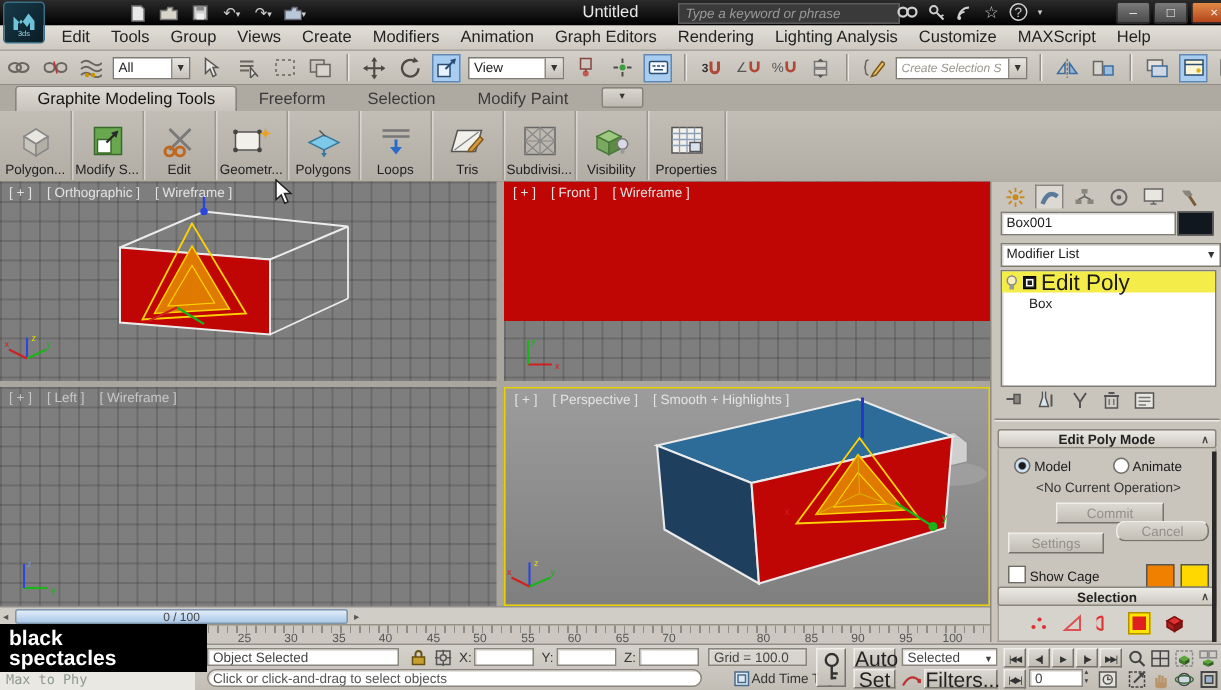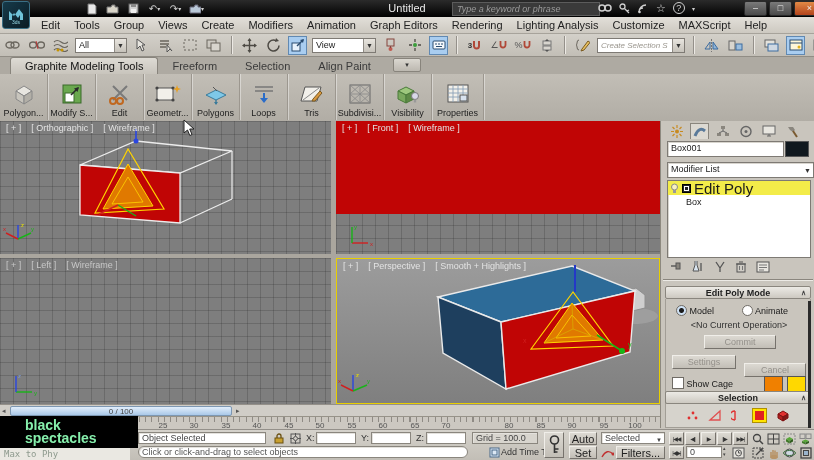--- a/index.html
+++ b/index.html
@@ -80,28 +80,28 @@
   .ruler{left:0;top:416px;width:660px;height:14px;background:#ccc8c1;border-top:1px solid #979389;box-sizing:border-box;}
   .ruler .ticks{position:absolute;left:0;top:0;width:660px;height:5px;
         background:repeating-linear-gradient(90deg,#8f8b85 0 1px,transparent 1px 6.3px);}
   .tick-label{position:absolute;top:4px;font-size:8px;color:#555;transform:translateX(-50%);}
   
   .statusbar{left:0;top:429px;width:814px;height:31px;background:linear-gradient(#d5d2cb,#c2beb6);border-top:1px solid #94908a;box-sizing:border-box;}
   .sfield{position:absolute;background:#fff;border:1px solid #8a867e;box-shadow:inset 1px 1px 0 #e4e2dd;
           font-size:9px;color:#444;padding:0 3px;box-sizing:border-box;height:12px;line-height:11px;}
   .slabel{position:absolute;font-size:9px;color:#333;}
   .sbtn{position:absolute;background:linear-gradient(#dcd9d2,#c2beb6);border:1px solid;
-        border-color:#f0eee9 #76726c #76726c #f0eee9;font-size:11px;text-align:center;color:#222;box-sizing:border-box;}
+        border-color:#f0eee9 #76726c #76726c #f0eee9;font-size:14px;text-align:center;color:#222;box-sizing:border-box;}
   .pbtn{width:15px;height:13px;display:inline-flex;align-items:center;justify-content:center;
         background:linear-gradient(#dcd9d2,#c2beb6);border:1px solid;border-color:#f0eee9 #76726c #76726c #f0eee9;
         font-size:6px;color:#333;box-sizing:border-box;letter-spacing:-1px;}
   .navico{width:15px;height:13px;display:inline-flex;align-items:center;justify-content:center;}
   
-  .bslogo{left:0;top:416px;width:138px;height:32px;background:#000;z-index:50;color:#86efac;
-          font-weight:bold;font-size:14px;line-height:13px;padding:3px 0 0 25px;box-sizing:border-box;letter-spacing:0;}
+  .bslogo{left:0;top:416px;width:138px;height:32px;background:#000;z-index:50;color:#ffffff;
+          font-weight:bold;font-size:14px;line-height:13px;padding:3px 0 0 6px;box-sizing:border-box;letter-spacing:0;}
   .caption{left:0;top:448px;width:130px;height:12px;background:#eae8e2;z-index:50;
            font-family:"DejaVu Sans Mono",monospace;font-size:9px;color:#8e9a8e;line-height:12px;padding-left:4px;box-sizing:border-box;}
   .cursor{z-index:90;}
   svg{display:block;}
 </style>
 </head>
 <body>
 
 <div id="app">
 
@@ -383,21 +383,21 @@
           <path d="M8,4 q0,-3 2,-3" stroke="#666" fill="none"></path>
           <ellipse cx="8" cy="3.8" rx="2" ry="0.8" fill="#b8b4ac" stroke="#666"></ellipse>
         </svg>
       </span>
   </div>
 
   <div class="r ribtabs">
     <span class="ribtab active">Graphite Modeling Tools</span>
     <span class="ribtab">Freeform</span>
     <span class="ribtab">Selection</span>
-    <span class="ribtab">Align Paint</span>
+    <span class="ribtab">Modify Paint</span>
     <span class="ribopt">▾</span>
   </div>
   <div class="r ribbody">
     <div class="rbtn">
       <span class="ric">
           <svg width="24" height="22">
             <polygon points="4,8 12,3 20,8 12,13" fill="#e8e6e0" stroke="#888"></polygon>
             <polygon points="4,8 12,13 12,21 4,16" fill="#c8c5bd" stroke="#888"></polygon>
             <polygon points="20,8 12,13 12,21 20,16" fill="#b2afa7" stroke="#888"></polygon>
           </svg>
@@ -689,21 +689,21 @@
         <span class="radio sel"></span>
         <span>Model</span>
       </div>
       <div style="position:absolute;left:76px;top:6px;font-size:9px;">
         <span class="radio"></span>
         <span>Animate</span>
       </div>
       <div style="position:absolute;left:0;top:21px;width:146px;text-align:center;font-size:9px;color:#333;">&lt;No Current Operation&gt;</div>
       <div class="btn disabled" style="position:absolute;left:38px;top:36px;width:72px;height:14px;">Commit</div>
       <div class="btn disabled" style="position:absolute;left:6px;top:56px;width:64px;height:14px;">Settings</div>
-      <div class="btn disabled" style="position:absolute;left:78px;top:64px;width:62px;height:14px;">Cancel</div>
+      <div class="btn disabled" style="position:absolute;left:78px;top:48px;width:62px;height:14px;border-radius:6px;">Cancel</div>
       <div style="position:absolute;left:6px;top:78px;font-size:9px;">
         <span class="chk"></span>
         <span>Show Cage</span>
       </div>
       <div style="position:absolute;left:98px;top:77px;width:17px;height:14px;background:#f08000;border:1px solid #555;"></div>
       <div style="position:absolute;left:121px;top:77px;width:17px;height:14px;background:#ffd800;border:1px solid #555;"></div>
     </div>
 
     <div class="rollhdr" style="left:4px;top:270px;width:146px;">
       <span>Selection</span>

